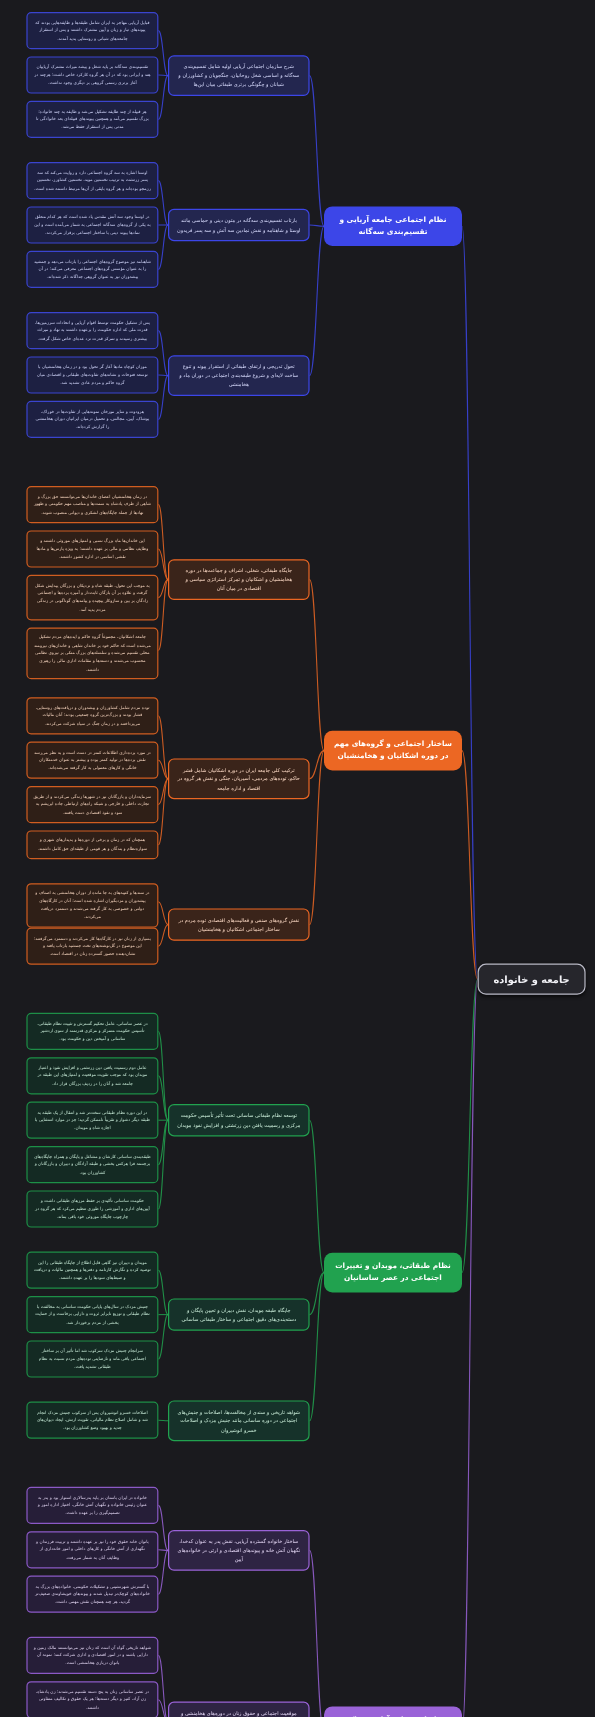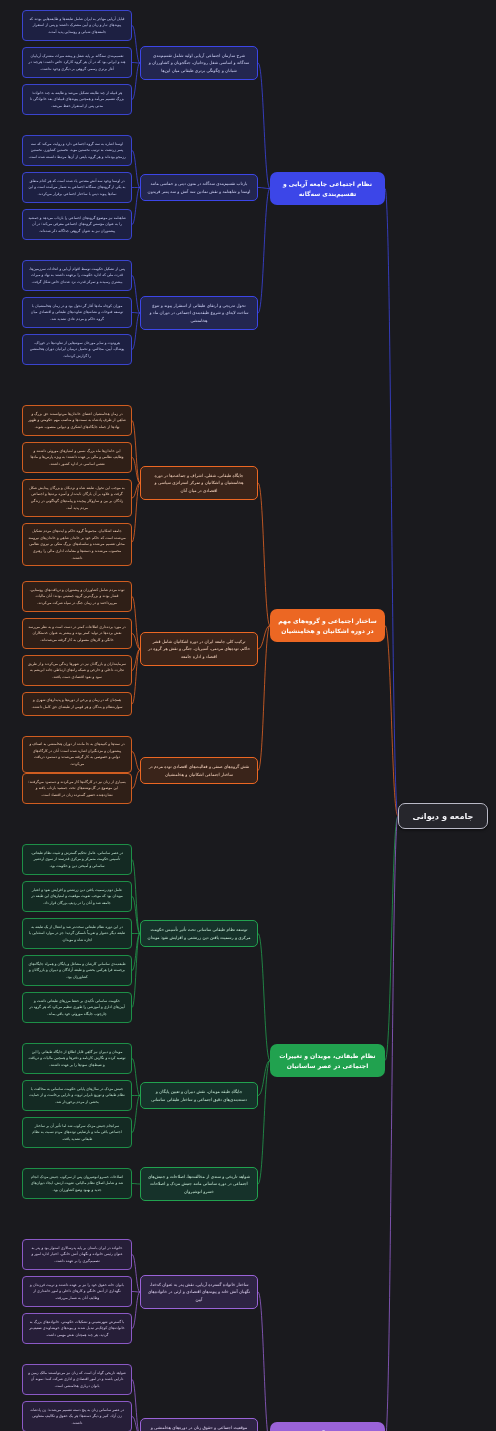--- a/index.html
+++ b/index.html
@@ -243,16 +243,16 @@
       <div class="node leaf b-purple" style="left: 22px; top: 1401px; width: 110px; min-height: 31px;">
         <span>در عصر ساسانی زنان به پنج دسته تقسیم می‌شدند؛ زن پادشاه، زن آزاد، کنیز و دیگر دسته‌ها؛ هر یک حقوق و تکالیف متفاوتی داشتند.</span>
       </div>
       <div class="node sub b-purple" style="left: 140px; top: 1418px; width: 118px; min-height: 34px;">
         <span>موقعیت اجتماعی و حقوق زنان در دوره‌های هخامنشی و ساسانی، شامل مالکیت، اشتغال و موقعیت‌هایی از ارزش‌های تمدن و کارکرد در گل‌نوشته‌های مختلفی</span>
       </div>
       <div class="node branch b-purple" style="left: 270px; top: 1422px; width: 115px; min-height: 42px;">
         <span>خانواده، زنان، آداب خوراک، جشن‌ها و بازی‌ها؛ زندگی روزمره در ایران باستان</span>
       </div>
       <div class="node root" style="left: 398px; top: 803px; width: 90px; min-height: 26px;">
-        <span>جامعه و دیوانی</span>
+        <span>جامعه و خانواده</span>
       </div>
     </div>
 </div>
 
 </body></html>

